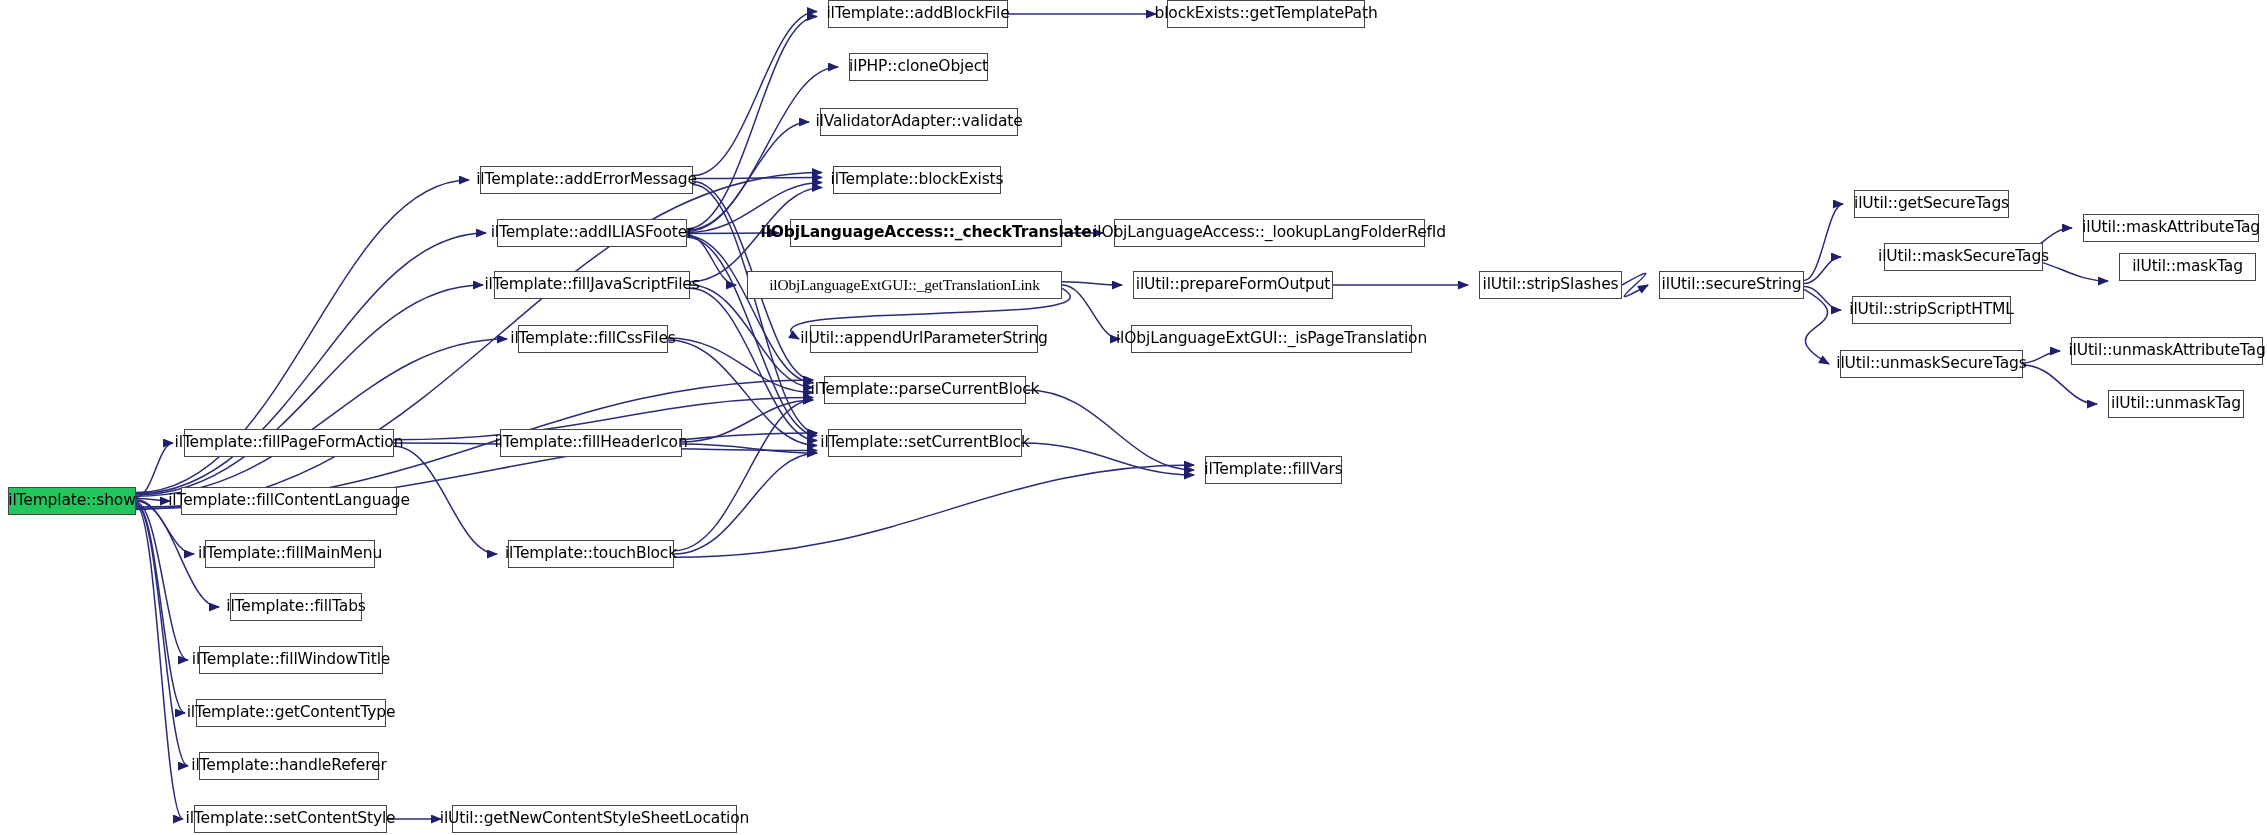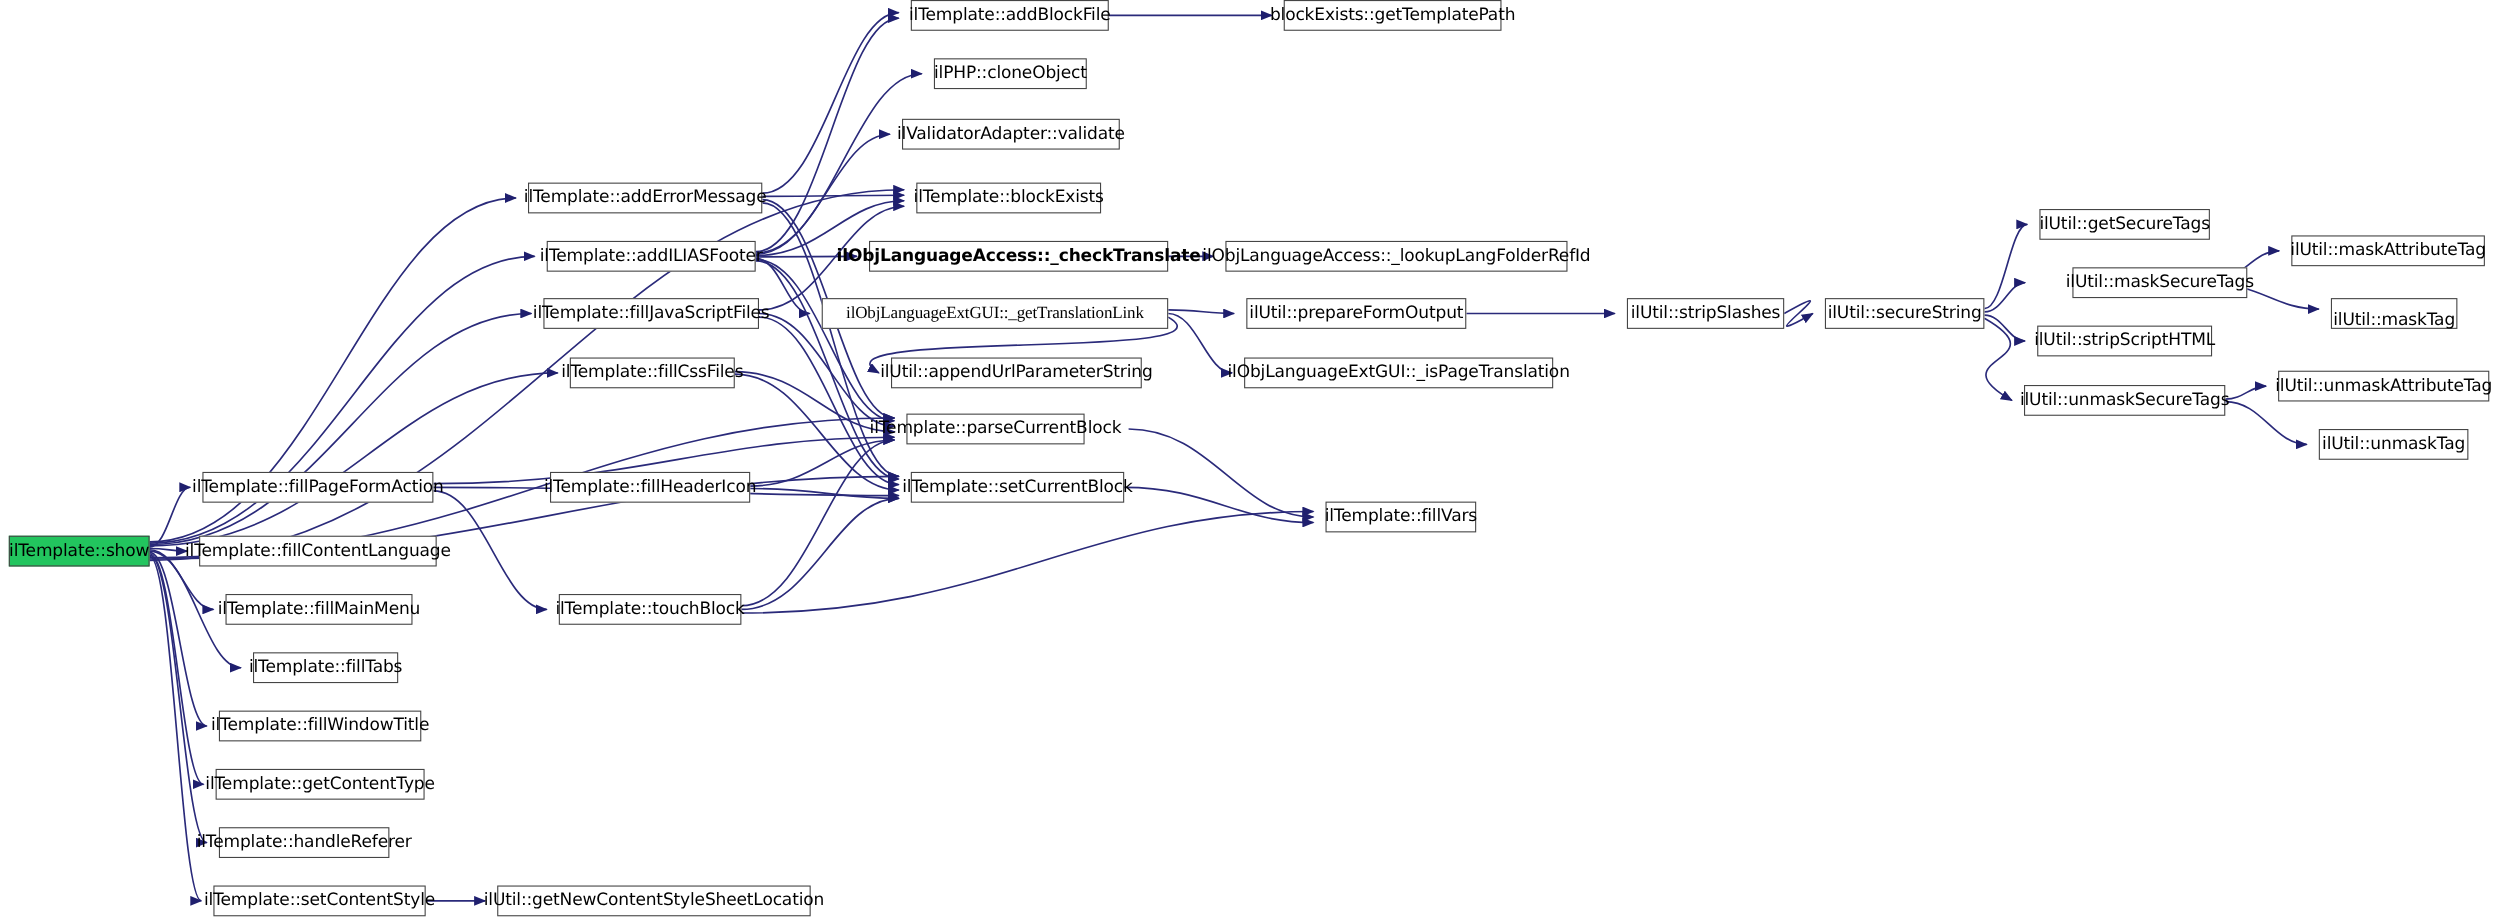--- a/index.html
+++ b/index.html
@@ -141,21 +141,21 @@
       </div>
       <div class="node" style="left: 230px; top: 593px; width: 132px;">
         <span class="node-label">ilTemplate::fillTabs</span>
       </div>
       <div class="node" style="left: 199px; top: 646px; width: 184px;">
         <span class="node-label">ilTemplate::fillWindowTitle</span>
       </div>
       <div class="node" style="left: 196px; top: 699px; width: 190px;">
         <span class="node-label">ilTemplate::getContentType</span>
       </div>
-      <div class="node" style="left: 199px; top: 752px; width: 155px;">
+      <div class="node" style="left: 199px; top: 752px; width: 180px;">
         <span class="node-label">ilTemplate::handleReferer</span>
       </div>
       <div class="node" style="left: 194px; top: 805px; width: 193px;">
         <span class="node-label">ilTemplate::setContentStyle</span>
       </div>
       <div class="node" style="left: 480px; top: 166px; width: 213px;">
         <span class="node-label">ilTemplate::addErrorMessage</span>
       </div>
       <div class="node" style="left: 497px; top: 219px; width: 190px;">
         <span class="node-label">ilTemplate::addILIASFooter</span>
@@ -186,21 +186,21 @@
       </div>
       <div class="node" style="left: 790px; top: 219px; width: 272px; font-weight: bold;">
         <span class="node-label">ilObjLanguageAccess::_checkTranslate</span>
       </div>
       <div class="node" style="left: 747px; top: 271px; width: 315px; font-family: Liberation Serif, serif;">
         <span class="node-label">ilObjLanguageExtGUI::_getTranslationLink</span>
       </div>
       <div class="node" style="left: 810px; top: 325px; width: 228px;">
         <span class="node-label">ilUtil::appendUrlParameterString</span>
       </div>
-      <div class="node" style="left: 824px; top: 376px; width: 162px;">
+      <div class="node" style="left: 824px; top: 376px; width: 202px;">
         <span class="node-label">ilTemplate::parseCurrentBlock</span>
       </div>
       <div class="node" style="left: 828px; top: 429px; width: 194px;">
         <span class="node-label">ilTemplate::setCurrentBlock</span>
       </div>
       <div class="node" style="left: 1167px; top: 0px; width: 198px;">
         <span class="node-label">blockExists::getTemplatePath</span>
       </div>
       <div class="node" style="left: 1114px; top: 219px; width: 311px;">
         <span class="node-label">ilObjLanguageAccess::_lookupLangFolderRefId</span>
@@ -228,21 +228,21 @@
       </div>
       <div class="node" style="left: 1852px; top: 296px; width: 159px;">
         <span class="node-label">ilUtil::stripScriptHTML</span>
       </div>
       <div class="node" style="left: 1840px; top: 350px; width: 183px;">
         <span class="node-label">ilUtil::unmaskSecureTags</span>
       </div>
       <div class="node" style="left: 2083px; top: 214px; width: 176px;">
         <span class="node-label">ilUtil::maskAttributeTag</span>
       </div>
-      <div class="node" style="left: 2119px; top: 271px; width: 115px; align-items: flex-end;">
+      <div class="node" style="left: 2119px; top: 253px; width: 137px;">
         <span class="node-label">ilUtil::maskTag</span>
       </div>
       <div class="node" style="left: 2071px; top: 337px; width: 192px;">
         <span class="node-label">ilUtil::unmaskAttributeTag</span>
       </div>
       <div class="node" style="left: 2108px; top: 390px; width: 136px;">
         <span class="node-label">ilUtil::unmaskTag</span>
       </div>
       <div class="node" style="left: 452px; top: 805px; width: 285px;">
         <span class="node-label">ilUtil::getNewContentStyleSheetLocation</span>

